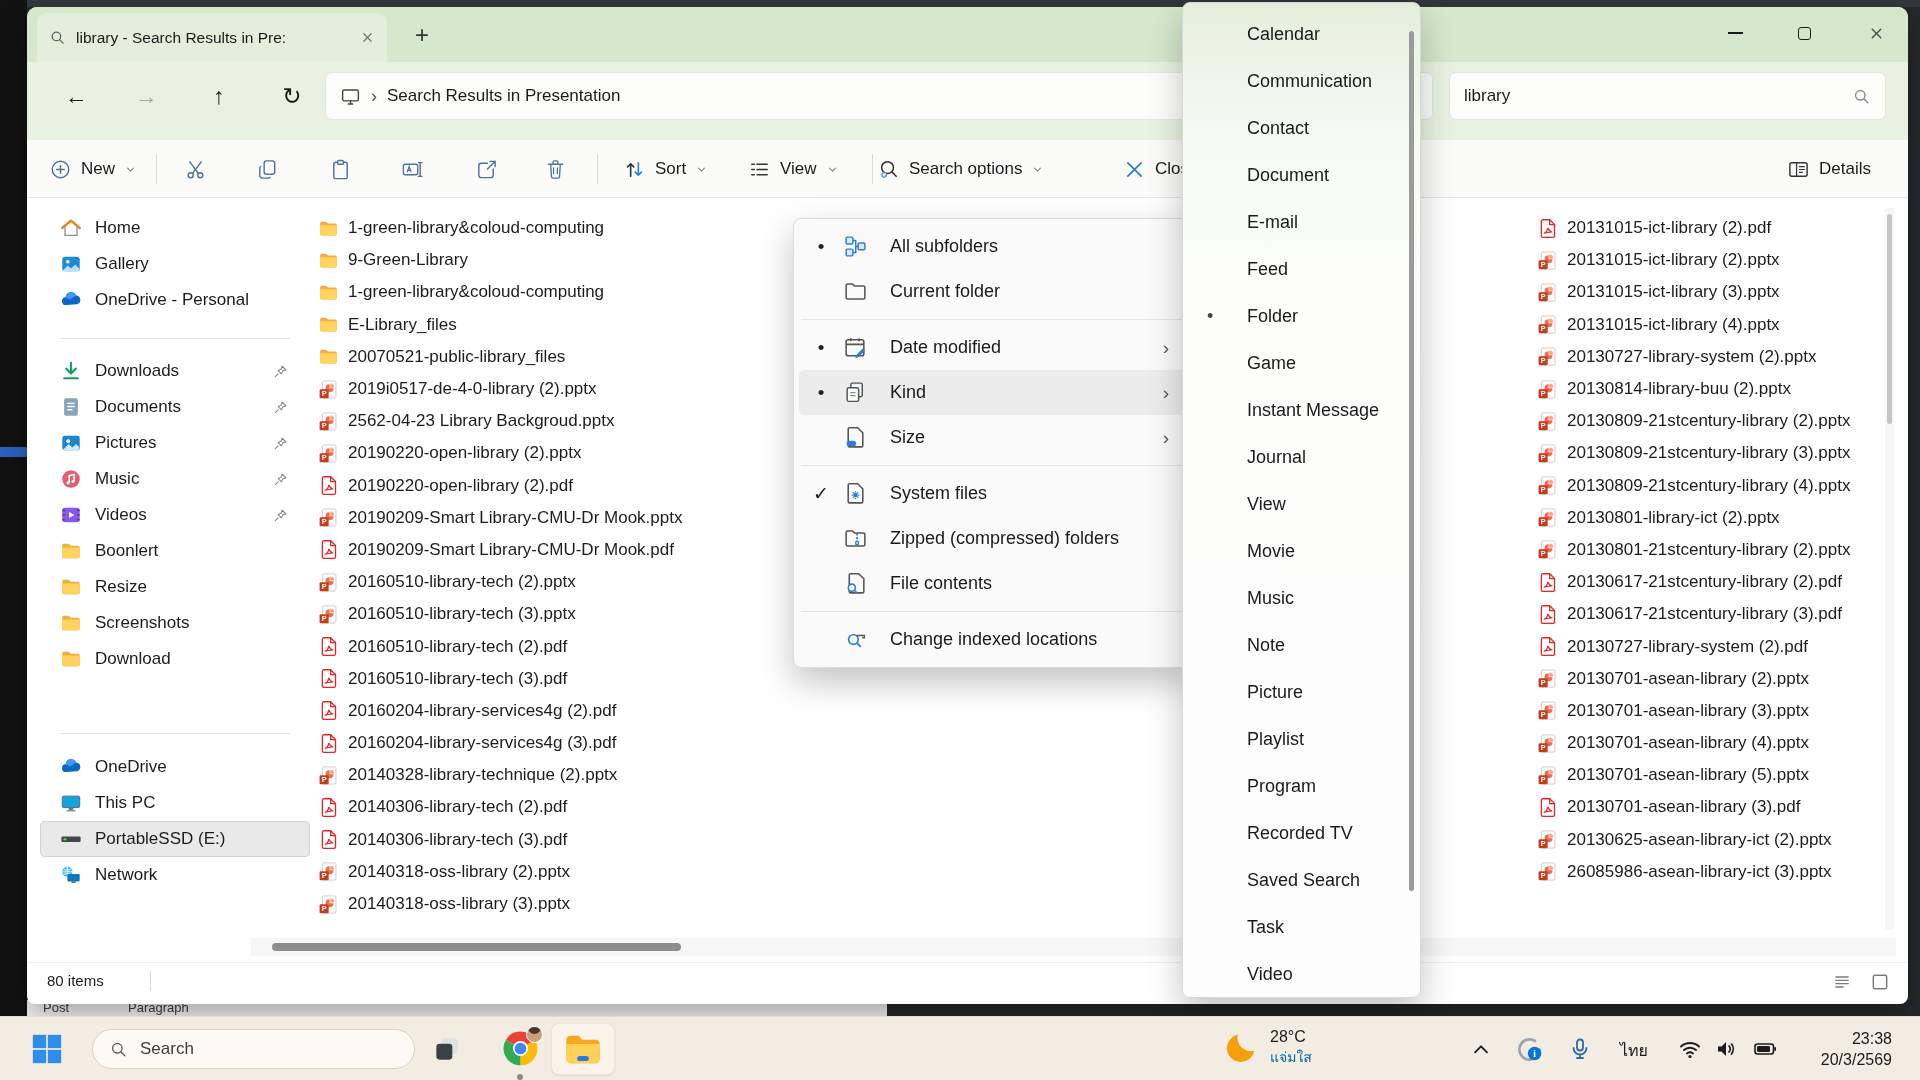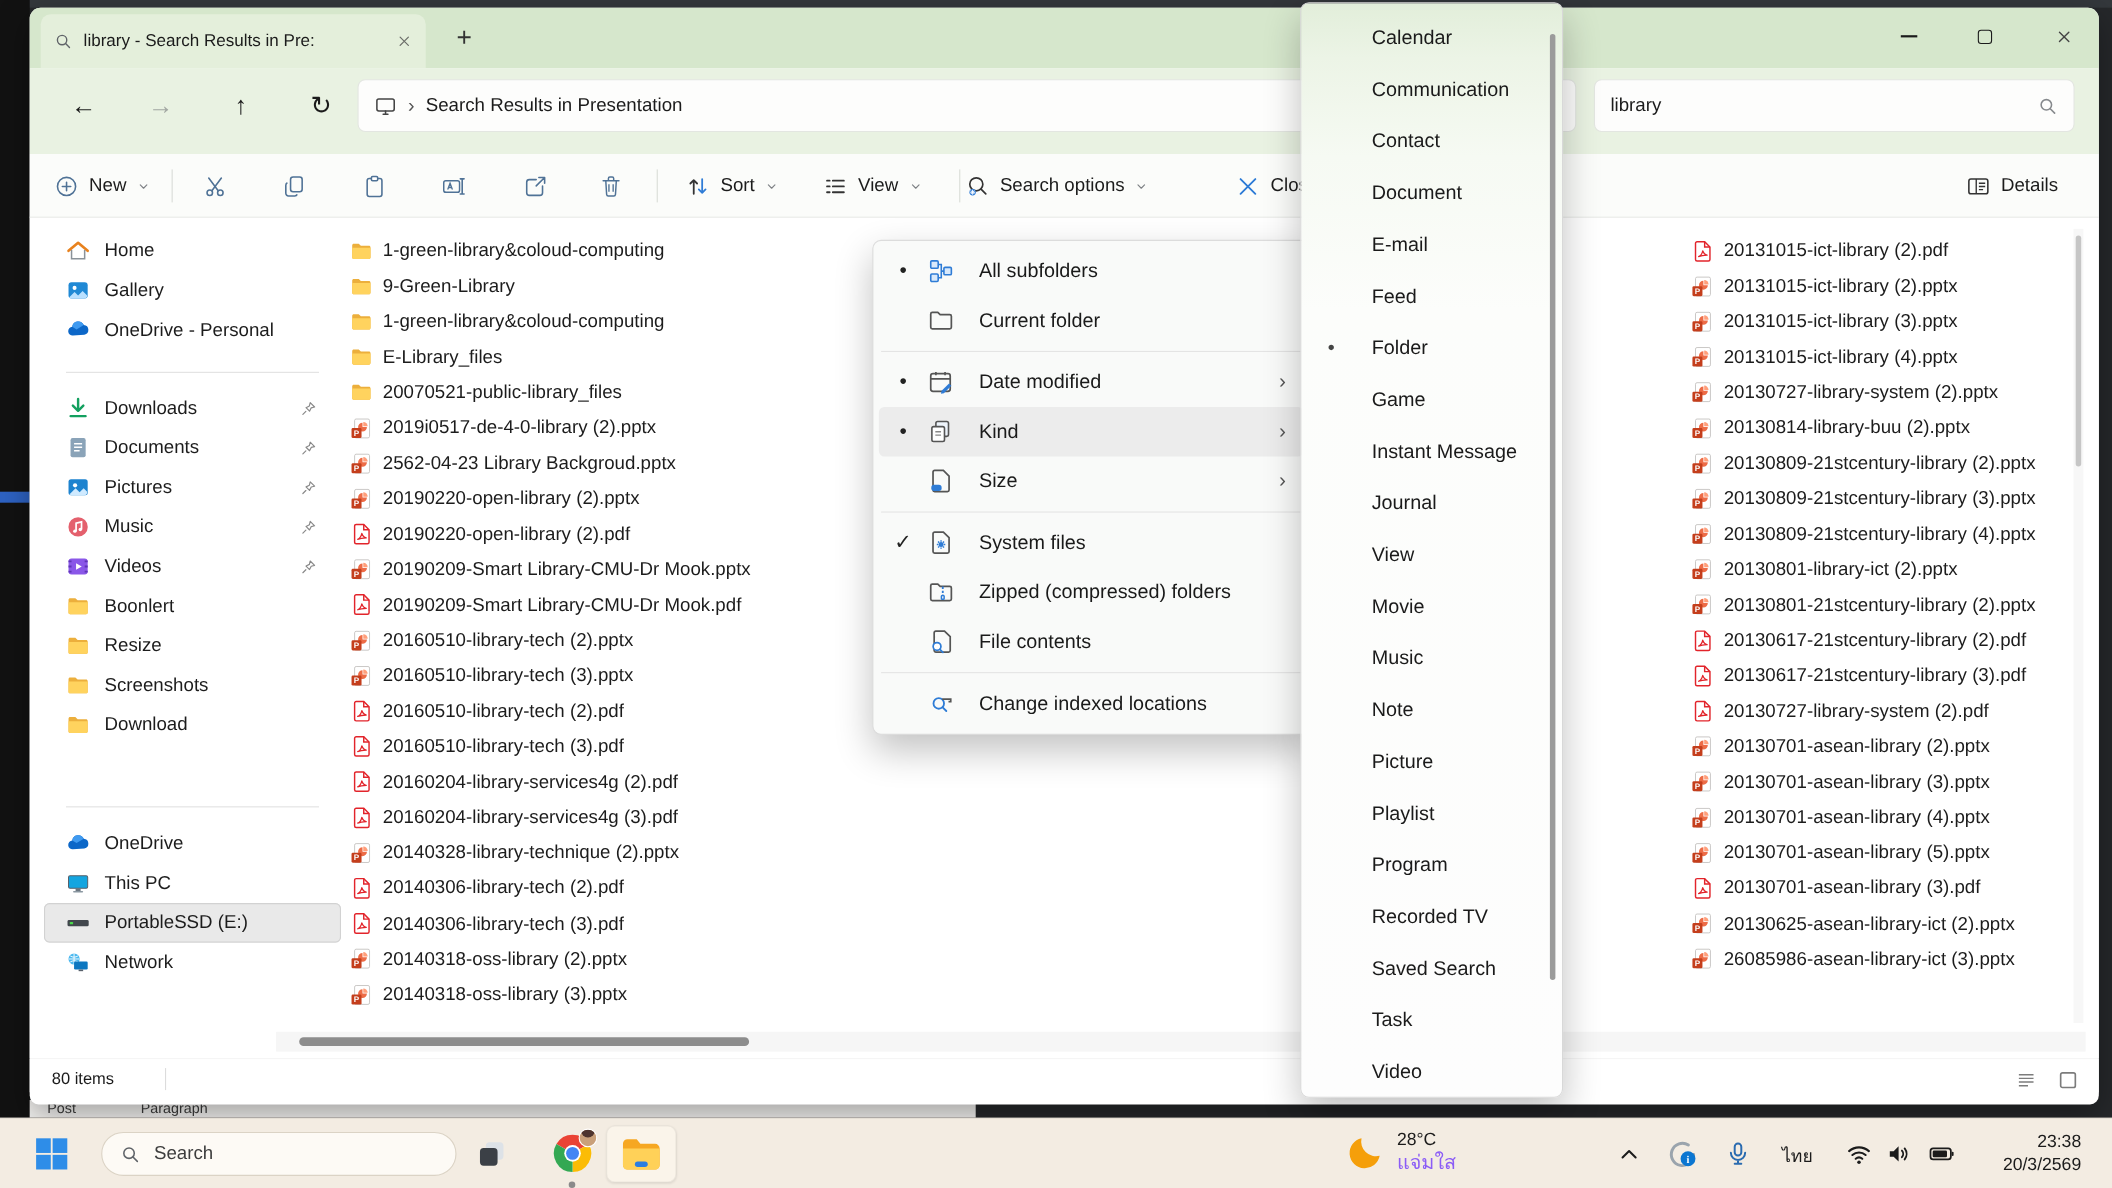--- a/index.html
+++ b/index.html
@@ -88,21 +88,21 @@
 #tb-chrome{position:absolute;left:502px;top:13px;width:37px;height:37px}
 #tb-chrome .avatar{position:absolute;right:-4px;top:-4px;width:17px;height:17px;border-radius:50%;background:#c9a07a;border:1px solid #fff;overflow:hidden}
 #tb-chrome .avatar i{position:absolute;left:1px;top:0;width:13px;height:7px;border-radius:0 0 50% 50%/0 0 100% 100%;background:#4e342e}
 #tb-chrome .rundot{position:absolute;left:15px;top:44px;width:6px;height:6px;border-radius:3px;background:#8a8a8a}
 #tb-exp{position:absolute;left:551px;top:6px;width:64px;height:52px;background:#faf4ea;border:1px solid rgba(0,0,0,.06);border-radius:8px;display:flex;align-items:center;justify-content:center;box-shadow:0 1px 2px rgba(0,0,0,.08)}
 #tb-exp .icn{width:40px;height:40px}
 #tb-weather{position:absolute;left:1225px;top:10px;display:flex;align-items:center;gap:9px}
 #tb-weather .moon{width:36px;height:36px;position:relative}
 #tb-weather .wtxt{display:flex;flex-direction:column;line-height:20px}
 #tb-weather .t1{font-size:16px;color:#1b1b1b}
-#tb-weather .t2{font-size:18px;color:#8b5cf6}
+#tb-weather .t2{font-size:14px;color:#0369a1}
 .trayic{position:absolute;top:20px;width:24px;height:24px}
 #tb-lang{position:absolute;left:1620px;top:21px;font-size:16px;color:#1b1b1b}
 #tb-clock{position:absolute;left:1772px;top:11px;width:120px;text-align:right;font-size:16px;color:#1b1b1b;line-height:21px}
 </style>
 </head>
 <body>
 
 <div id="screen">
   <div class="abs" id="topstrip"></div>
   <div class="abs" id="edge-left"></div>

